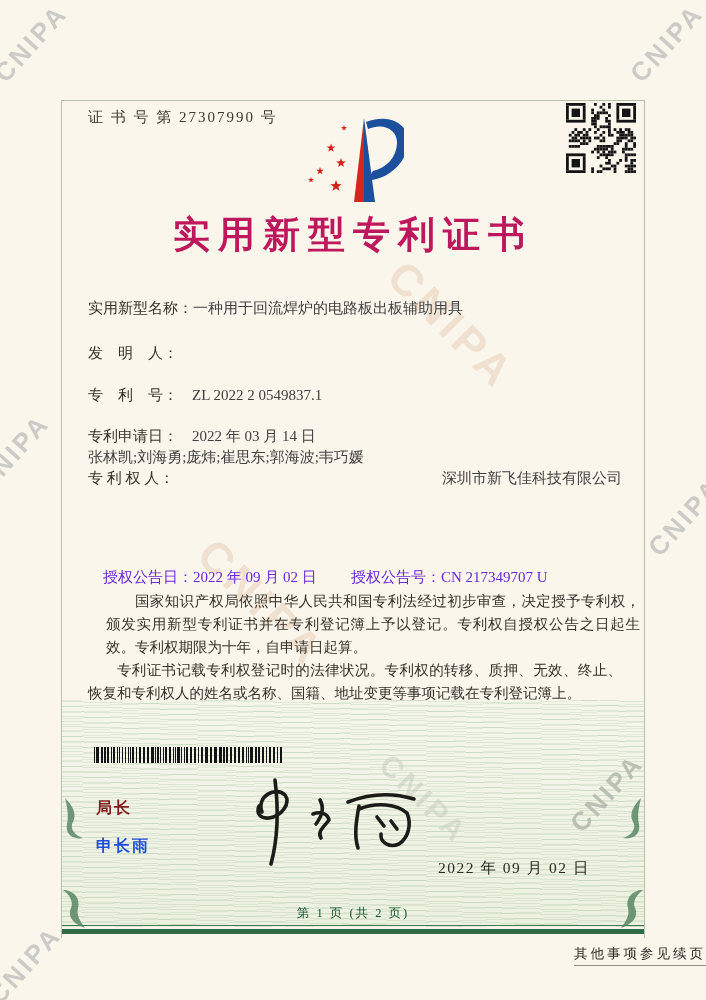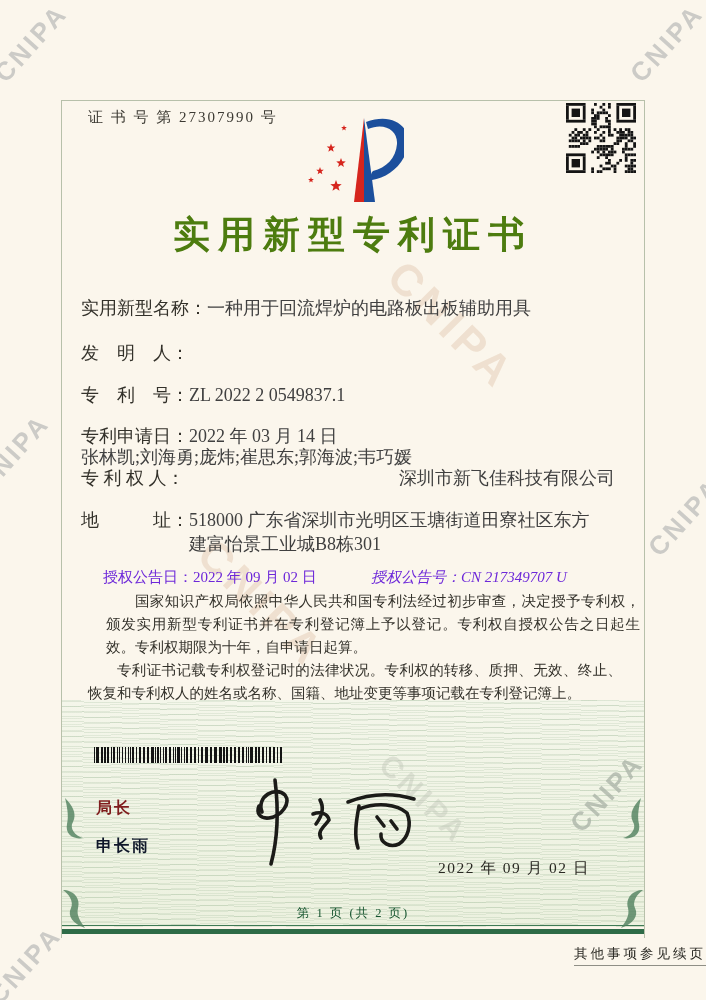--- a/index.html
+++ b/index.html
@@ -23,34 +23,34 @@
       linear-gradient(#f4f6ea, #ecf1df);
   }
   .rule-thin{position:absolute; left:62px; top:925px; width:582px; height:1px; background:#3f7a55;}
   .rule-thick{position:absolute; left:62px; top:929px; width:582px; height:5px; background:#2e6b47;}
 
   .certnum{position:absolute; left:88px; top:108px; font-size:15px; letter-spacing:2px; color:#3c3a33;}
   .qr{position:absolute; left:566px; top:103px; width:70px; height:70px;}
   .logo{position:absolute; left:292px; top:116px; width:112px; height:94px;}
   .title{
     position:absolute; left:0; right:0; top:210px; text-align:center;
-    font-size:37px; font-weight:700; letter-spacing:8px; color:#4d7c0f;
-  }
-  .row{position:absolute; left:81px; width:534px; font-size:18px; line-height:24px; display:flex;font-family:Liberation Serif, serif;}
+    font-size:37px; font-weight:700; letter-spacing:8px; color:#be185d;
+  }
+  .row{position:absolute; left:88px; width:534px; font-size:15px; line-height:24px; display:flex;font-family:Liberation Serif, serif;}
   .row .lbl{flex:0 0 104px; white-space:pre; color:#33312a;}
   .row .val{color:#404040;}
   .row .val.addr{width:412px;}
   .grantpair{position:absolute; font-size:15px; color:#6d28d9; white-space:pre;}
   .para{
     position:absolute; left:88px; width:534px; font-size:14.5px; line-height:23px;
     text-align:justify; text-indent:2em; color:#33312a;
   }
   .barcode{position:absolute; left:94px; top:747px; width:190px; height:16px;}
   .sig-title{position:absolute; left:96px; top:798px; font-size:16px; font-weight:700; letter-spacing:2px; color:#7f1d1d;}
-  .sig-name{position:absolute; left:96px; top:836px; font-size:16px; font-weight:700; letter-spacing:2px; color:#0f172a;}
+  .sig-name{position:absolute; left:96px; top:836px; font-size:16px; font-weight:700; letter-spacing:2px; color:#1d4ed8;}
   .signature{position:absolute; left:228px; top:772px; width:205px; height:100px;}
   .issue-date{position:absolute; left:438px; top:858px; font-size:15.5px; letter-spacing:1.5px; color:#2a2923;}
   .pagenote{position:absolute; left:0; right:0; top:905px; text-align:center; font-size:12.5px; letter-spacing:2px; color:#14532d;}
   .footnote-wrap{position:absolute; left:0; right:0; top:944px; text-align:right;}
   .footnote{display:inline-block; font-size:13.5px; letter-spacing:3px; color:#2a2923;
     border-bottom:1px solid #8f8f86; padding-bottom:2px;}
   .wm{
     position:absolute; font-family:"Liberation Sans","DejaVu Sans",sans-serif; font-weight:700;
     transform:rotate(-48deg); pointer-events:none;
   }
@@ -314,29 +314,25 @@
     <span class="val">ZL 2022 2 0549837.1</span>
   </div>
   <div class="row" style="top:424px;">
     <span class="lbl">专利申请日：</span>
     <span class="val">2022 年 03 月 14 日</span>
   </div>
   <div class="row" style="top:466px;justify-content:space-between;">
     <span class="lbl">专 利 权 人：</span>
     <span class="val">深圳市新飞佳科技有限公司</span>
   </div>
-  <div class="row" style="top:508px;">
-    <span class="lbl">地　　　址：</span>
-    <span class="val addr">518000 广东省深圳市光明区玉塘街道田寮社区东方建富怡景工业城B8栋301</span>
-  </div>
 
   <div class="grantpair" style="left:88px; top:551px;">
     <span>授权公告日：</span><span>2022 年 09 月 02 日</span>
   </div>
-  <div class="grantpair" style="left:356px; top:551px;font-style:italic;">
+  <div class="grantpair" style="left:336px; top:551px;">
     <span>授权公告号：</span><span>CN 217349707 U</span>
   </div>
 
   <div class="para" style="top:590px;margin-left:18px;">国家知识产权局依照中华人民共和国专利法经过初步审查，决定授予专利权，颁发实用新型专利证书并在专利登记簿上予以登记。专利权自授权公告之日起生效。专利权期限为十年，自申请日起算。</div>
   <div class="para" style="top:659px;">专利证书记载专利权登记时的法律状况。专利权的转移、质押、无效、终止、恢复和专利权人的姓名或名称、国籍、地址变更等事项记载在专利登记簿上。</div>
 
   <svg class="barcode" id="barcode" viewBox="0 0 190 16" preserveAspectRatio="none">
       <rect x="0" y="0" width="1" height="16" fill="#141414"></rect>
       <rect x="2" y="0" width="3" height="16" fill="#141414"></rect>
       <rect x="7" y="0" width="2" height="16" fill="#141414"></rect>

